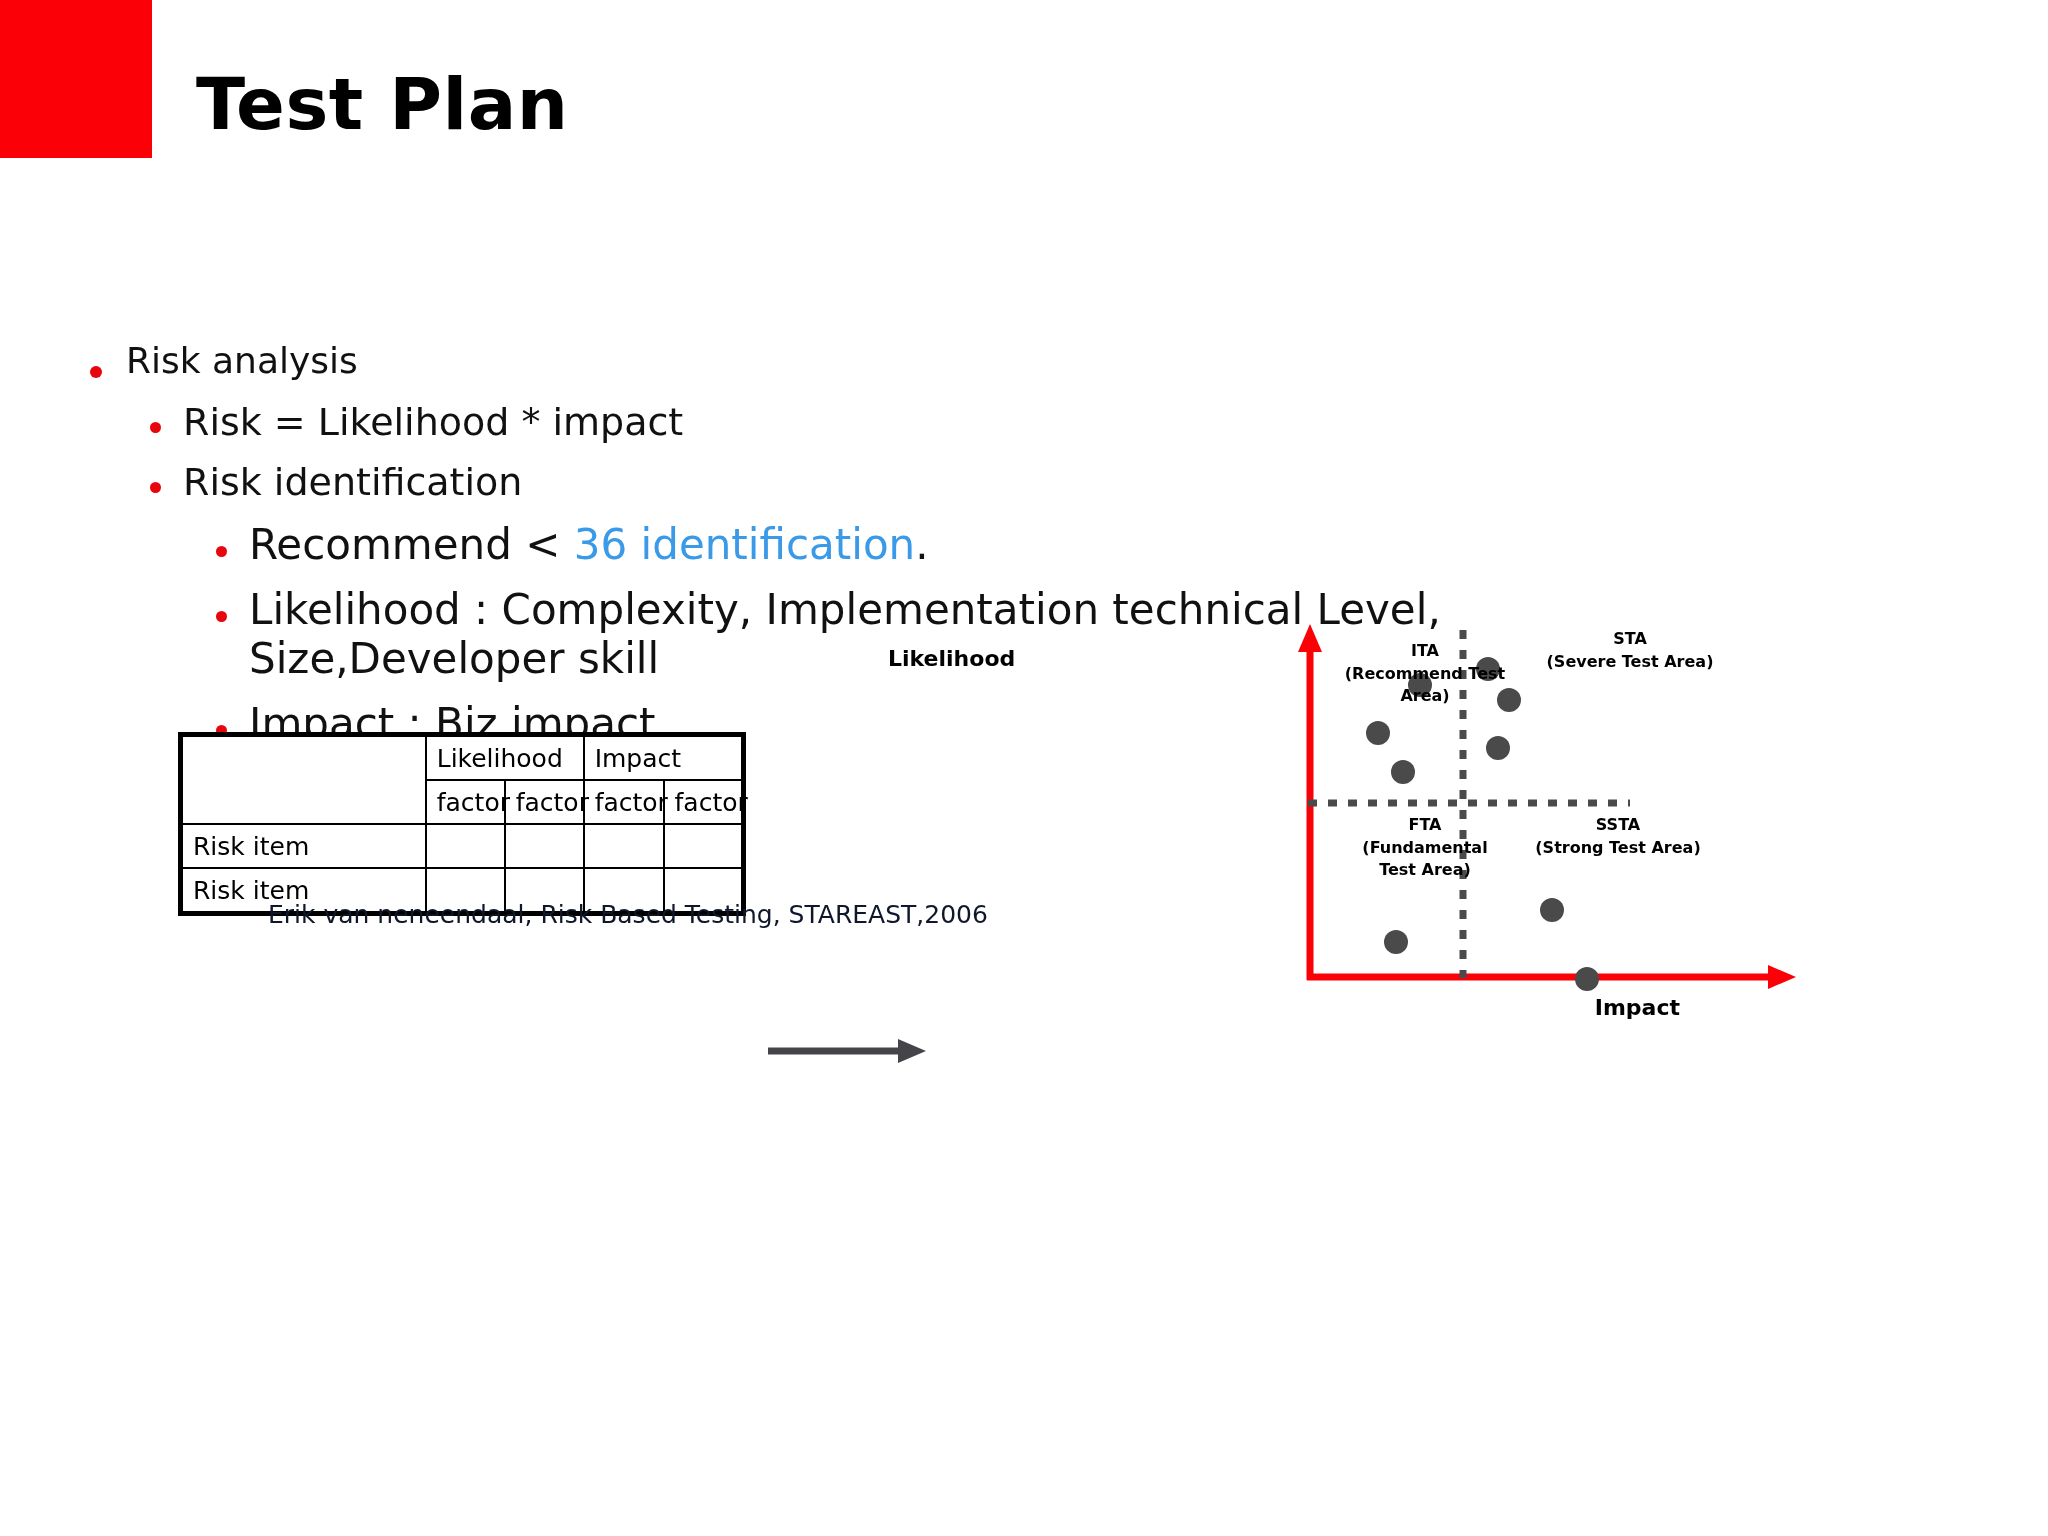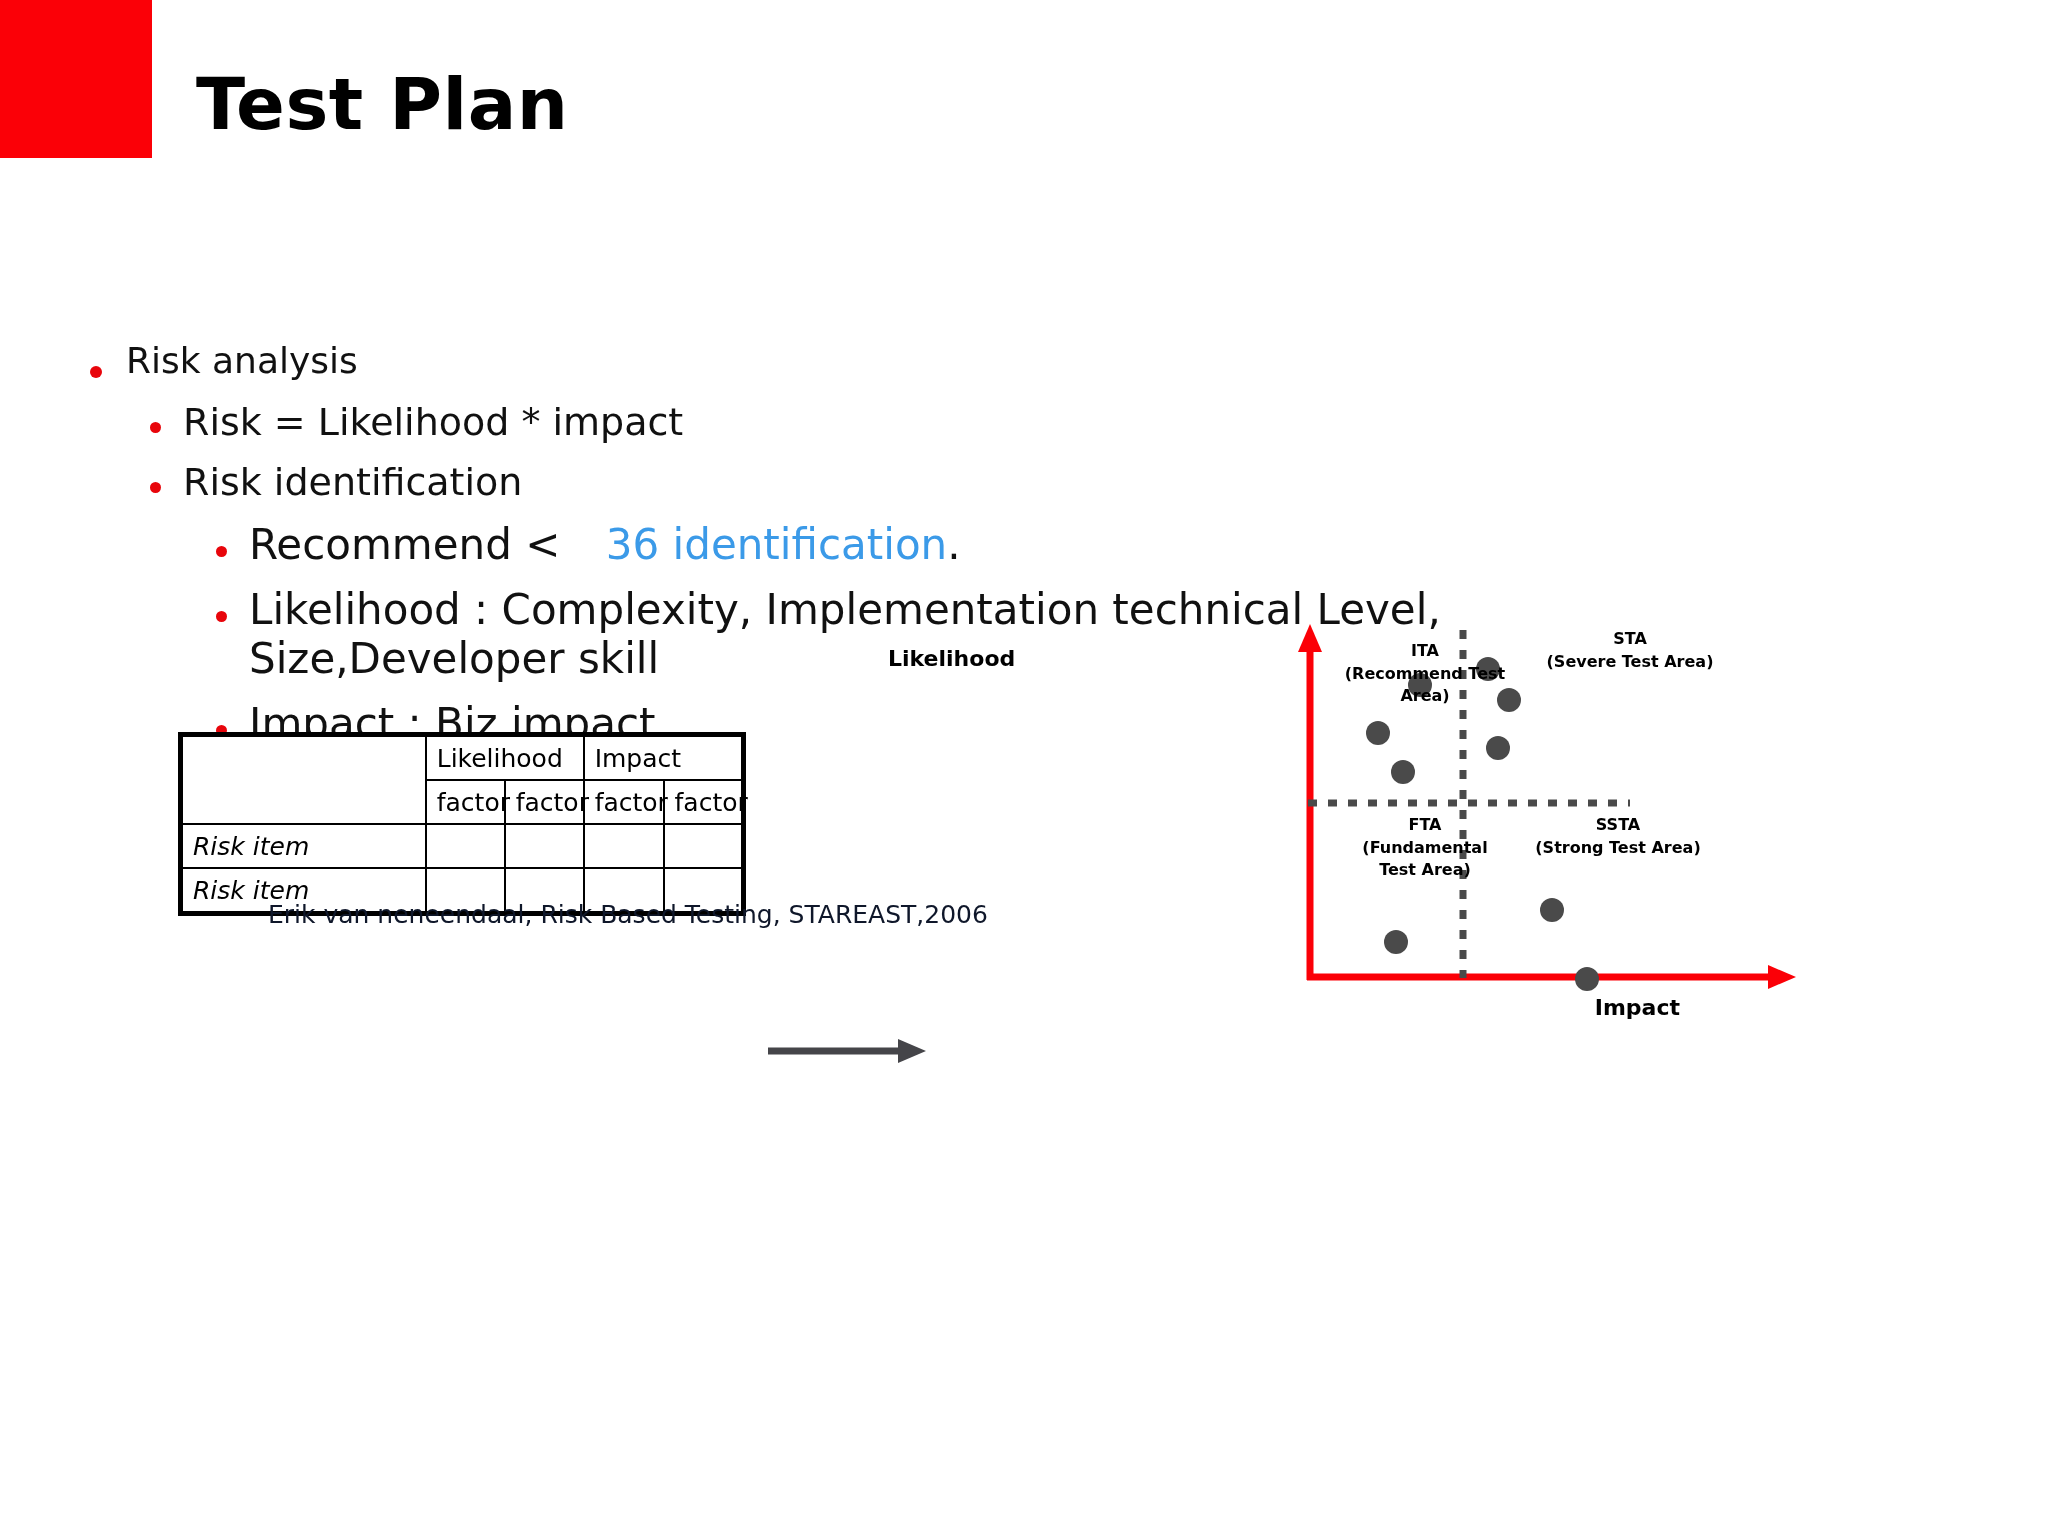--- a/index.html
+++ b/index.html
@@ -58,21 +58,21 @@
   .lvl1 .txt { font-size: 36px; line-height: 1.16; color: #111111; }
 
   .lvl2 { padding-left: 90px; }
   .lvl2 .dot { width: 11px; height: 11px; margin-top: 22px; margin-right: 22px; }
   .lvl2 .txt { font-size: 38px; line-height: 1.16; color: #111111; }
 
   .lvl3 { padding-left: 156px; }
   .lvl3 .dot { width: 11px; height: 11px; margin-top: 26px; margin-right: 22px; }
   .lvl3 .txt { font-size: 42px; line-height: 1.17; color: #111111; }
 
-  .accent-blue { color: #3b9ae8; margin-left: 32px; }
+  .accent-blue { color: #3b9ae8; }
 
   .sp-1 { height: 14px; }
   .sp-2 { height: 12px; }
   .sp-3 { height: 12px; }
 
   
   .risk-table-wrap {
     position: absolute;
     left: 178px;
     top: 732px;
@@ -89,21 +89,21 @@
     border: 2px solid #000000;
     font-size: 25px;
     color: #000000;
     padding: 6px 10px;
     height: 30px;
     vertical-align: middle;
     background: #ffffff;
   }
   td.blank-corner { border-right: 2px solid #000000; }
   td.no-text { }
-  .col-label { width: 166px; font-style: italic; }
+  .col-label { width: 166px; }
   .col-f { width: 100px; }
   .table-caption {
     position: absolute;
     left: 242px;
     top: 900px;
     font-size: 25px;
     color: #0f172a;
     white-space: nowrap;
     margin-left: 26px;
   }

